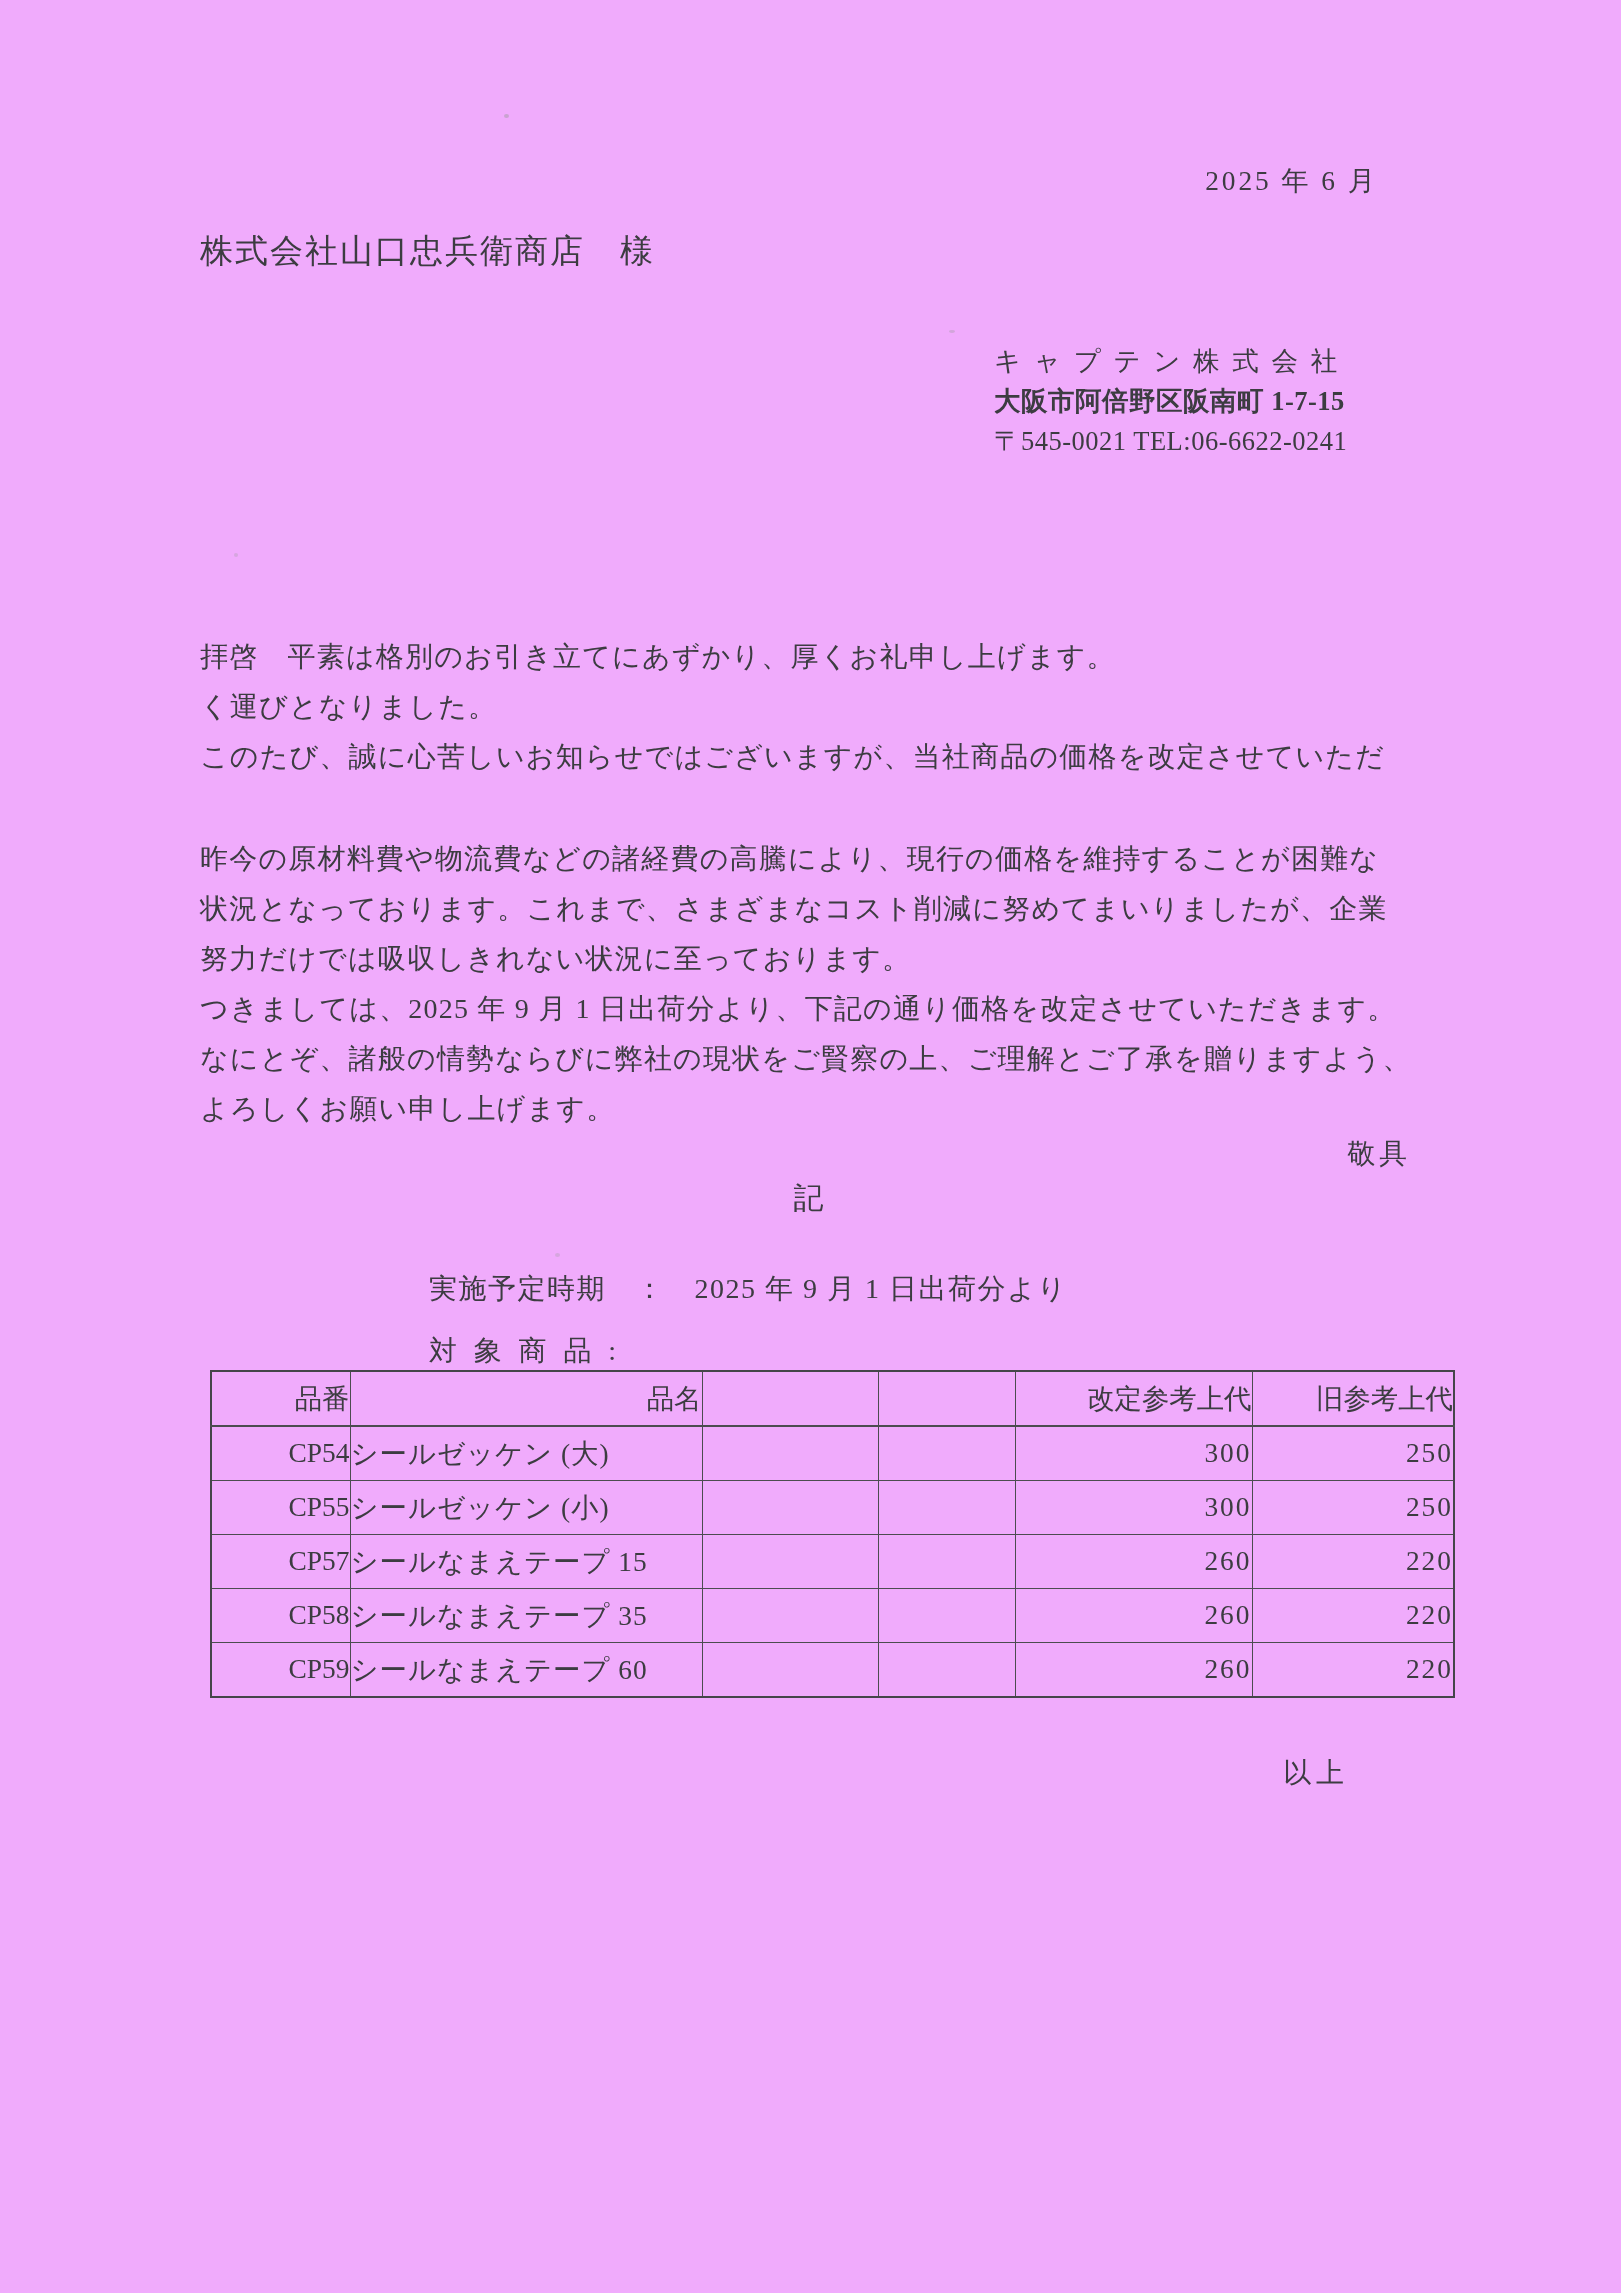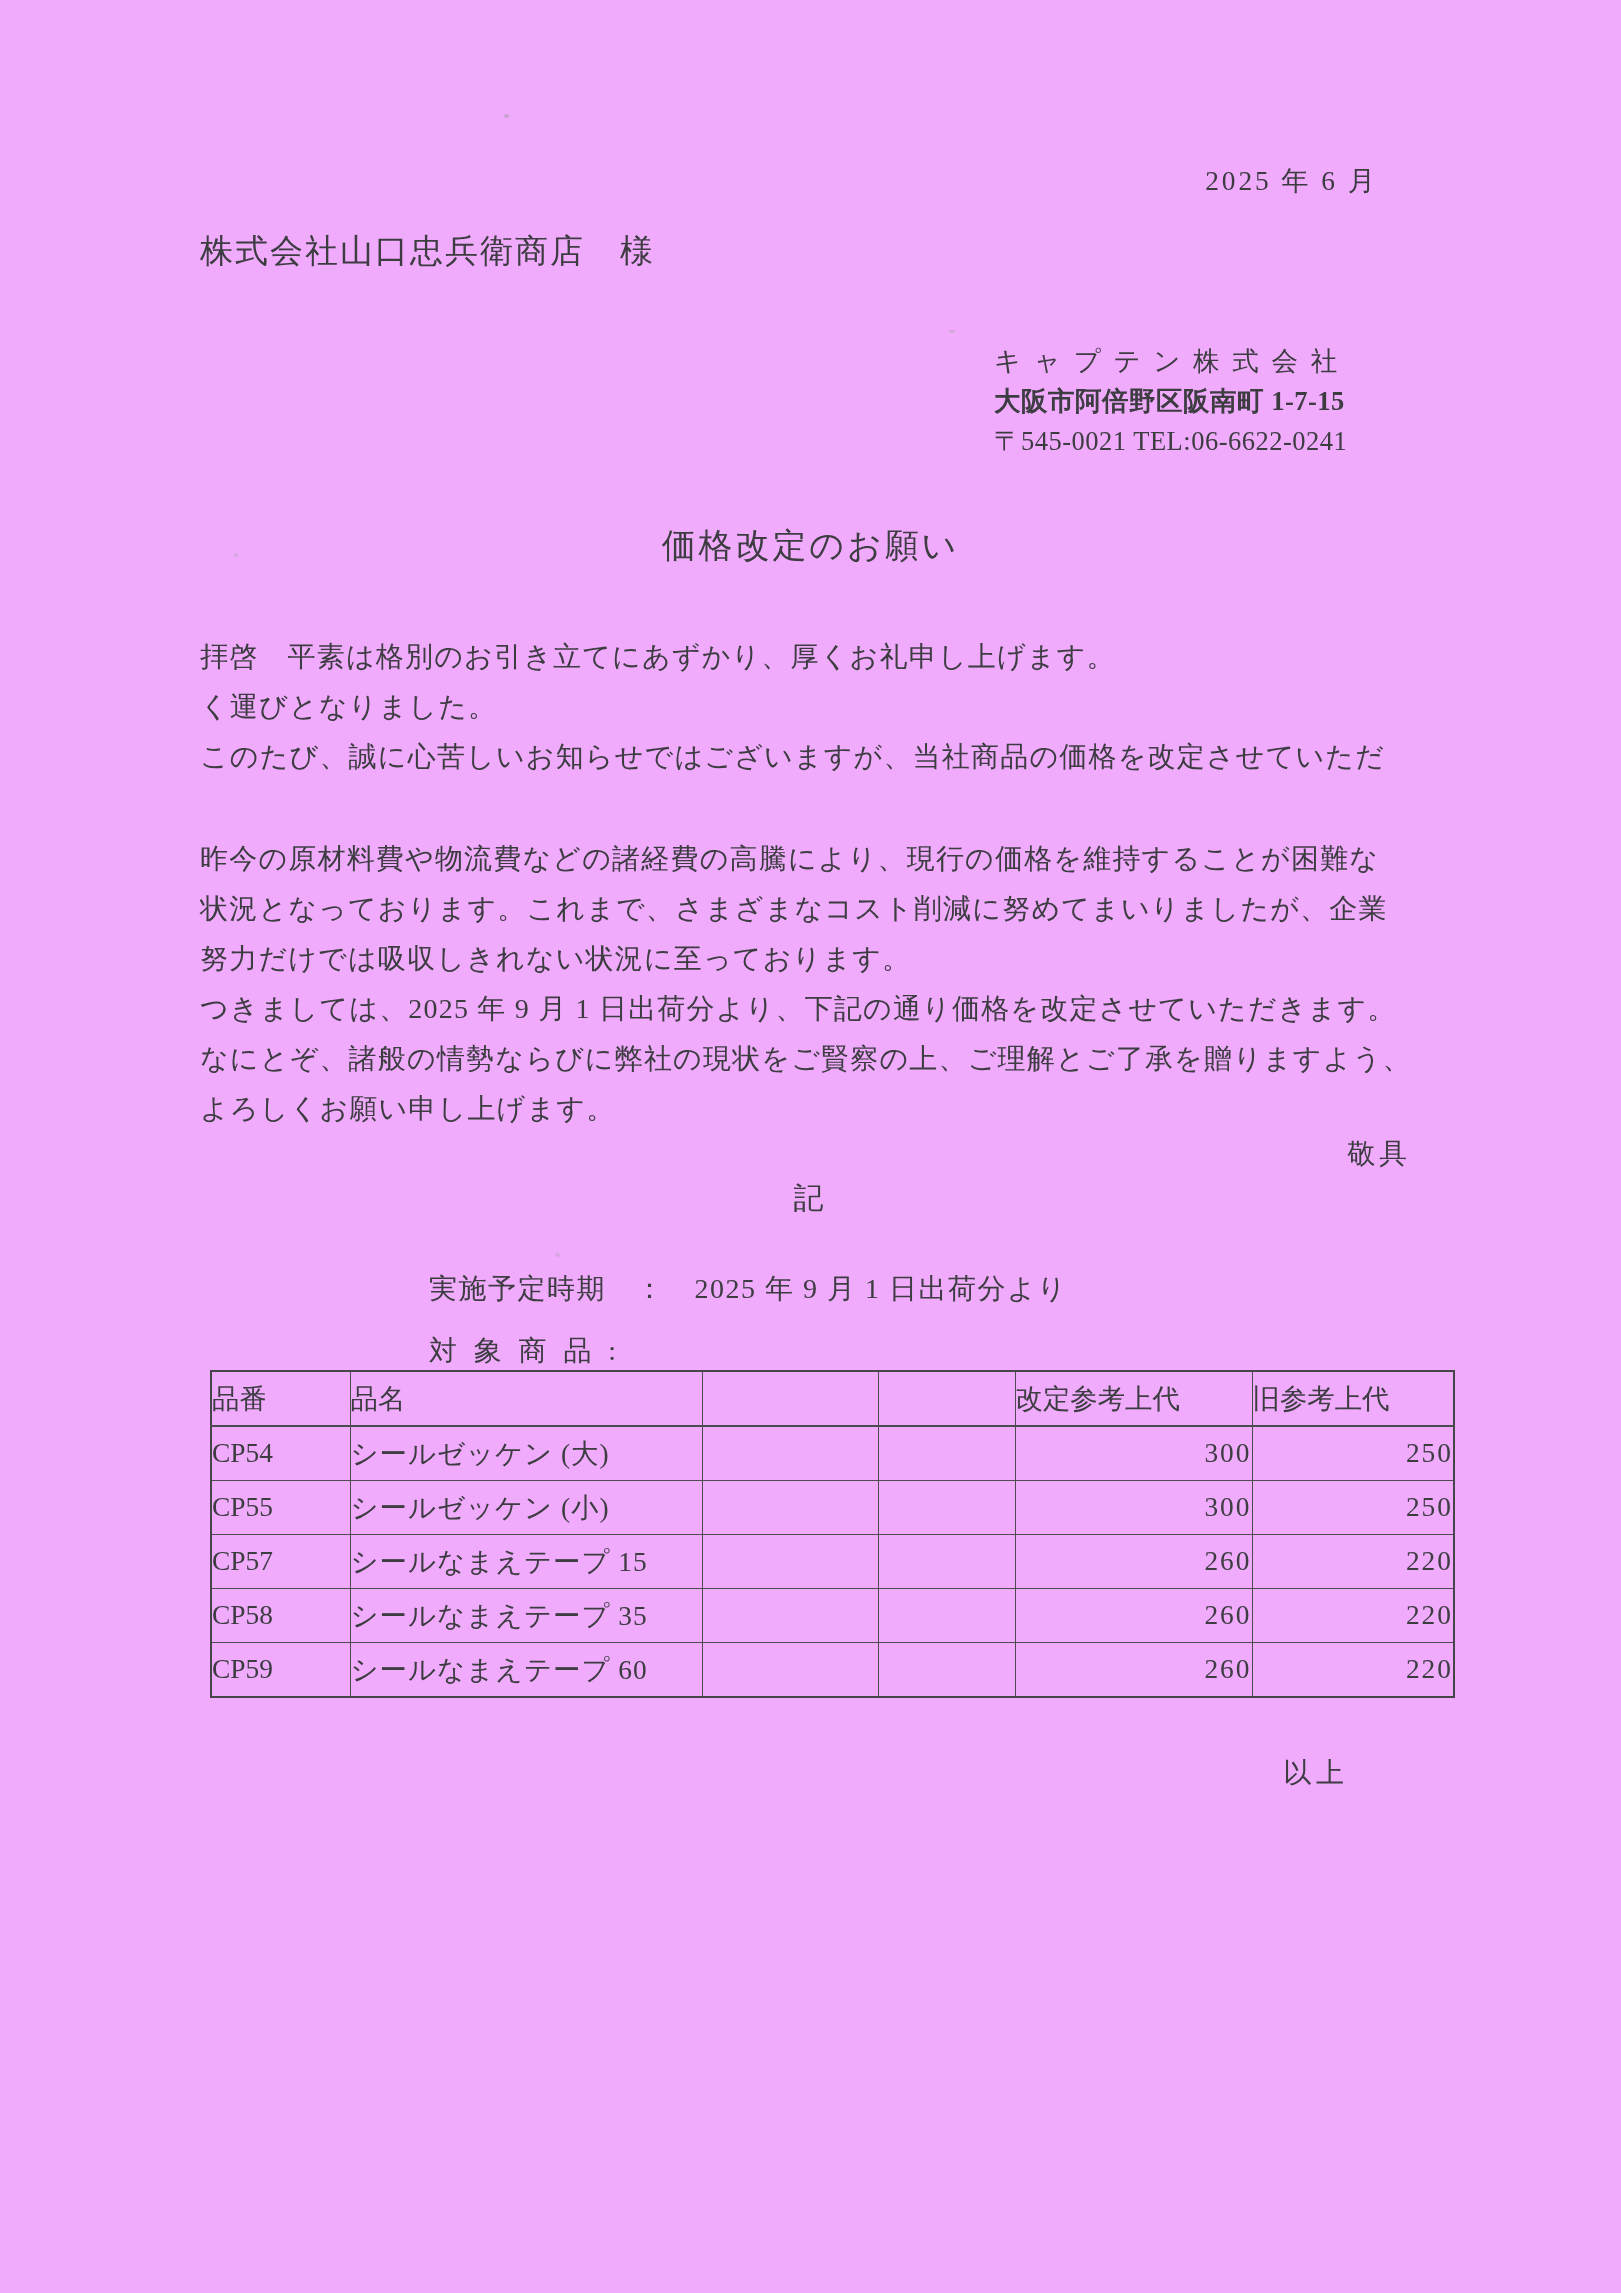--- a/index.html
+++ b/index.html
@@ -83,21 +83,21 @@
     white-space: nowrap;
   }
   .price-table thead th { border-bottom-width: 2.4px; }
   .price-table { border: 2.4px solid #45454a; }
   .col-code  { width: 139px; }
   .col-name  { width: 352px; }
   .col-sp1   { width: 176px; }
   .col-sp2   { width: 137px; }
   .col-new   { width: 237px; }
   .col-old   { width: 202px; }
-  .cell-center { text-align: left; margin-left: 34px; }
+  .cell-center { text-align: right; margin-left: 34px; }
   .cell-name   { text-align: left; padding-left: 25.5px; letter-spacing: 1px; }
   .cell-num    { text-align: right; padding-right: 25.5px; letter-spacing: 2px; }
 
   .end-marker {
     top: 1754px; right: 272px;
     font-size: 28px; letter-spacing: 4.9px;
   }
 
   .speck {
     position: absolute;
@@ -113,21 +113,20 @@
   <div class="abs date-line">2025 年 6 月</div>
 
   <div class="abs addressee">株式会社山口忠兵衛商店　様</div>
 
   <div class="abs sender-block">
     <div class="sender-company">キャプテン株式会社</div>
     <div class="sender-address">大阪市阿倍野区阪南町 1-7-15</div>
     <div class="sender-postal">〒545-0021  TEL:06-6622-0241</div>
   </div>
 
-  <div class="abs doc-title">価格改定のお願い</div>
 
   <div class="abs body-block">
     <div>拝啓　平素は格別のお引き立てにあずかり、厚くお礼申し上げます。</div>
     <div>く運びとなりました。</div>
     <div>このたび、誠に心苦しいお知らせではございますが、当社商品の価格を改定させていただ</div>
     <div class="para-gap">昨今の原材料費や物流費などの諸経費の高騰により、現行の価格を維持することが困難な</div>
     <div>状況となっております。これまで、さまざまなコスト削減に努めてまいりましたが、企業</div>
     <div>努力だけでは吸収しきれない状況に至っております。</div>
     <div>つきましては、2025 年 9 月 1 日出荷分より、下記の通り価格を改定させていただきます。</div>
     <div>なにとぞ、諸般の情勢ならびに弊社の現状をご賢察の上、ご理解とご了承を贈りますよう、</div>

